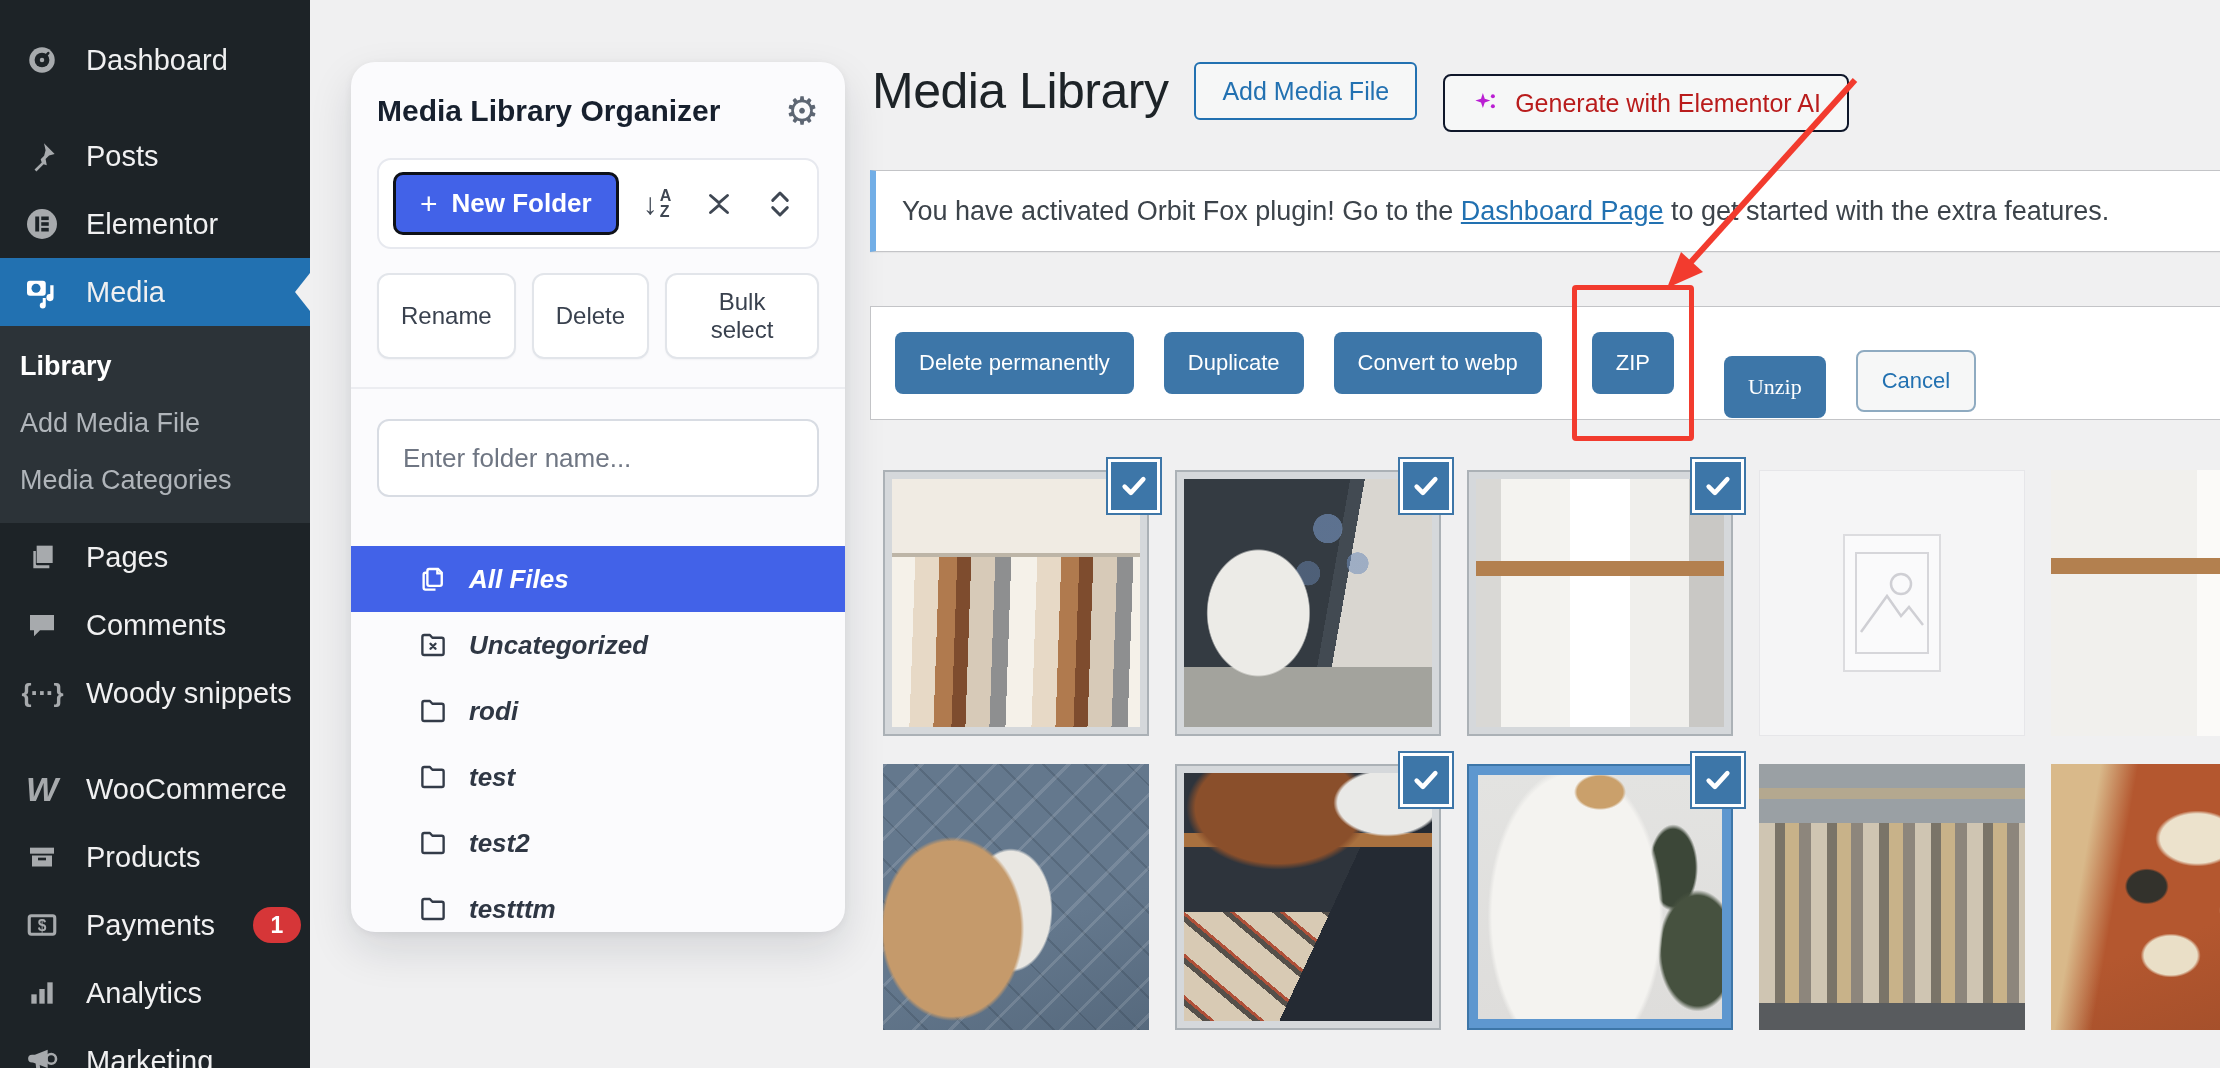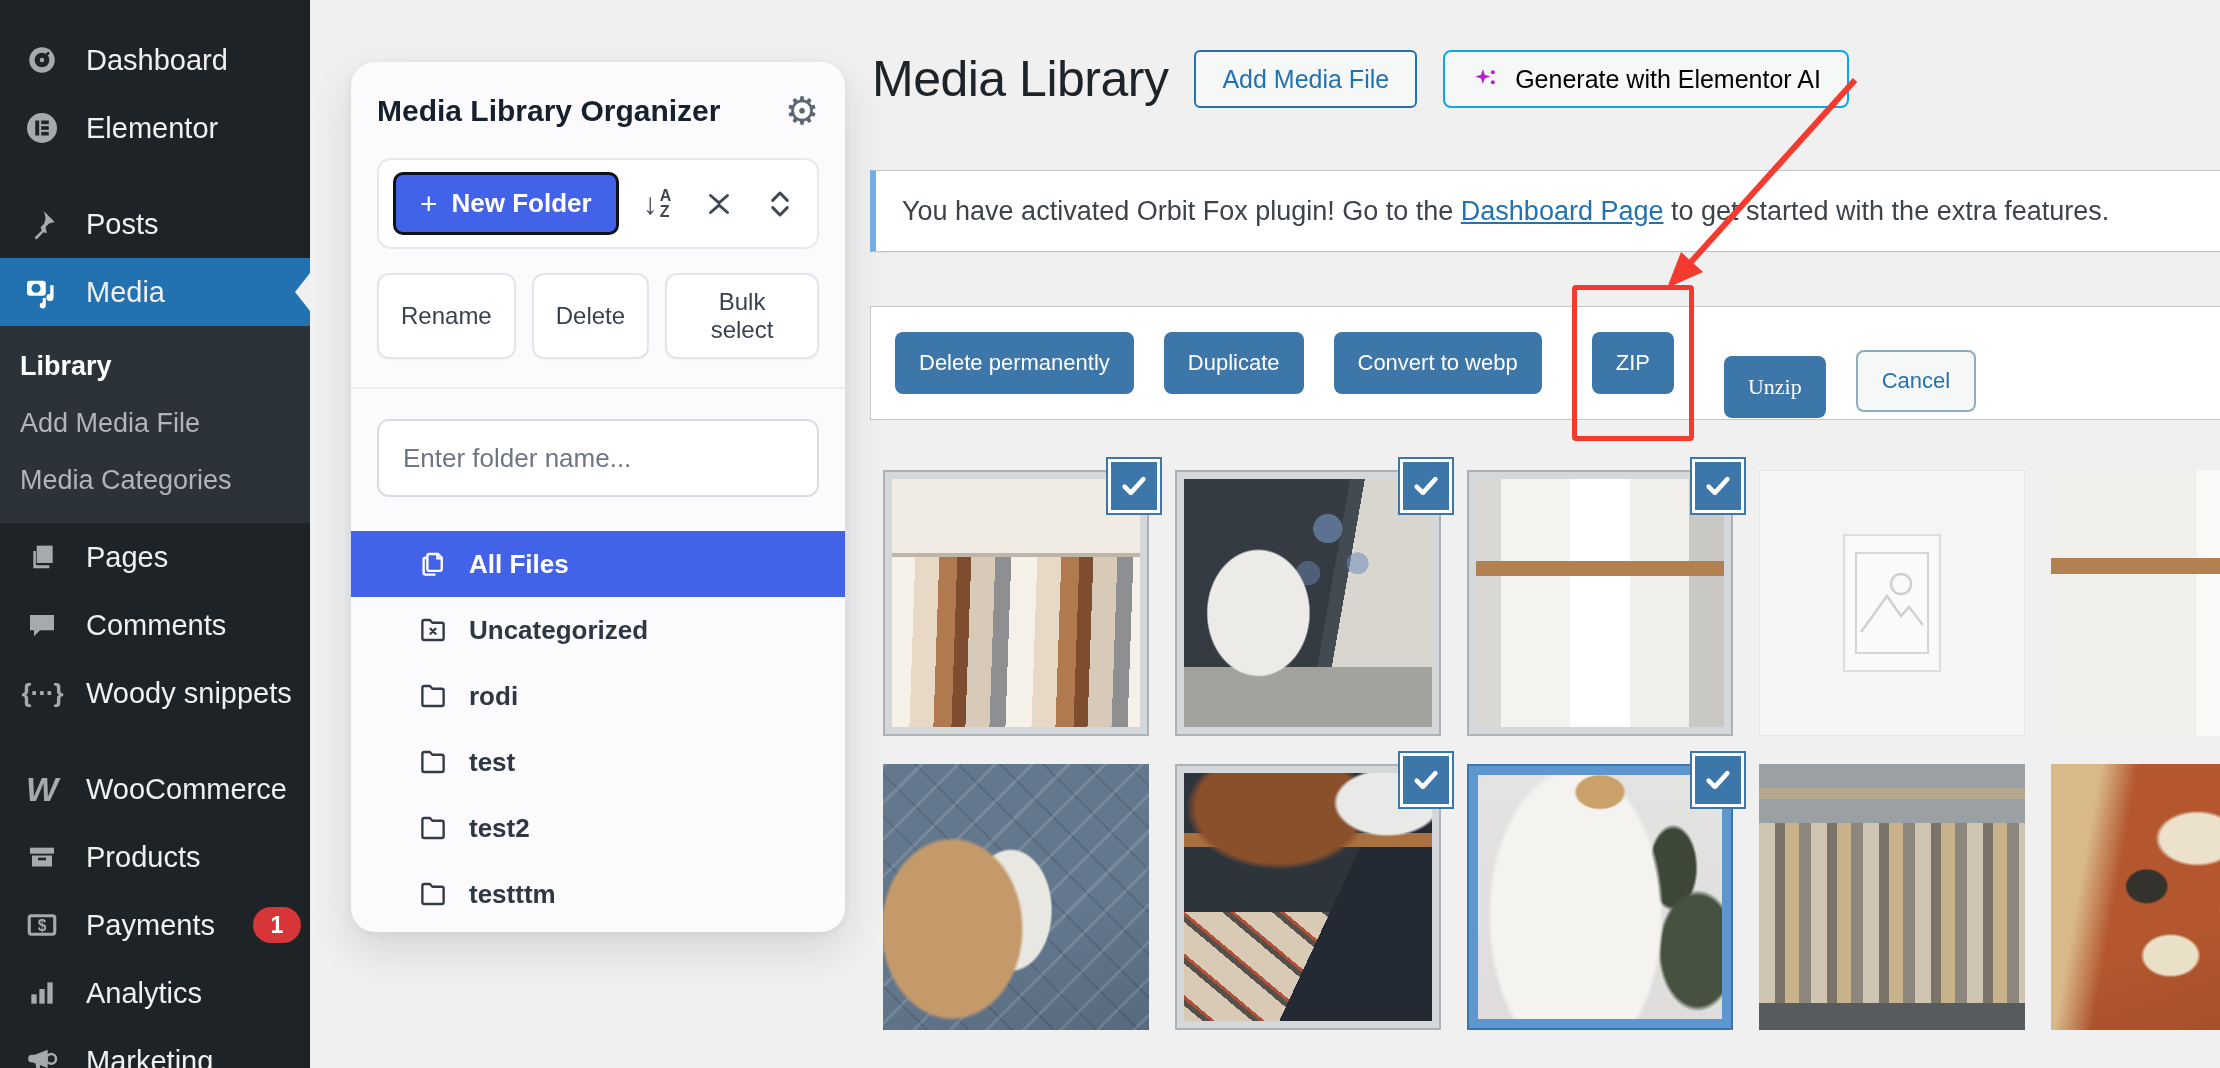--- a/index.html
+++ b/index.html
@@ -40,34 +40,34 @@
   .sortico{display:flex;align-items:center;color:#3f4753;}
   .sortico .arr{font-size:30px;line-height:1;}
   .sortico .az{display:flex;flex-direction:column;font-size:16px;font-weight:700;line-height:1.0;margin-left:2px;}
   .actrow{margin-top:24px;display:flex;gap:16px;}
   .wbtn{background:#fff;border:2px solid #e2e5ea;border-radius:12px;padding:13px 22px;font-size:24px;color:#39414e;
       cursor:pointer;box-shadow:0 1px 2px rgba(16,24,40,.04);}
   .divider{height:0;border-top:2px solid #ecedf1;margin:28px -26px 0 -26px;}
   .folderinput{margin-top:30px;width:100%;height:78px;box-sizing:border-box;border:2px solid #d8dce3;border-radius:12px;
       padding:0 24px;font-size:26px;color:#17202e;background:#fff;outline:none;font-family:inherit;}
   .folderinput::placeholder{color:#6f7683;}
-  .folders{margin:34px -26px 0 -26px;}
+  .folders{margin:49px -26px 0 -26px;font-style:italic;}
   .frow{height:66px;display:flex;align-items:center;gap:20px;padding-left:66px;font-size:26px;font-weight:600;
       color:#2f3744;cursor:pointer;}
   .frow.sel{background:#4262e8;color:#fff;}
   .frow .fic{width:32px;height:32px;display:flex;align-items:center;justify-content:center;}
 
   
   .content{position:absolute;left:870px;top:0;right:0;height:1068px;}
   .headrow{position:absolute;top:50px;left:2px;display:flex;align-items:center;gap:26px;}
   .h1{font-size:50px;font-weight:400;color:#1d2327;letter-spacing:-0.5px;}
   .btn-outline{display:flex;align-items:center;gap:14px;height:58px;padding:0 26px;background:#f6f7f7;
       border-radius:6px;font-size:25px;cursor:pointer;box-sizing:border-box;white-space:nowrap;}
   .btn-blue-o{border:2px solid #2271b1;color:#2271b1;}
-  .btn-ai{border:2px solid #0ea5e9;color:#000000;border-radius:8px;}
+  .btn-ai{border:2px solid #0f172a;color:#b91c1c;border-radius:8px;margin-top:24px;}
   .notice{position:absolute;top:170px;left:0;right:-6px;height:82px;background:#fff;border:1px solid #c3c4c7;
       border-left:6px solid #72aee6;box-shadow:0 1px 1px rgba(0,0,0,.04);display:flex;align-items:center;
       padding-left:26px;font-size:27px;color:#3c434a;box-sizing:border-box;}
   .notice a{color:#2271b1;text-decoration:underline;cursor:pointer;}
   .bulkbar{position:absolute;top:306px;left:0;right:-6px;height:114px;background:#fff;border:1px solid #c3c4c7;
       display:flex;align-items:center;gap:30px;padding-left:24px;box-sizing:border-box;}
   .bbtn{height:62px;display:flex;align-items:center;padding:0 24px;background:#3d76a8;color:#fff;border-radius:8px;
       font-size:22px;font-weight:500;cursor:pointer;white-space:nowrap;}
   .bbtn.cancel{background:#f6f7f7;border:2px solid #8fabc1;color:#2271b1;box-sizing:border-box;margin-top:36px;}
   .zipwrap{position:relative;display:flex;align-items:center;border:5px solid #f23b2e;border-radius:4px;
@@ -154,39 +154,39 @@
       <span class="ic">
         <svg width="34" height="34" viewBox="0 0 24 24">
             <circle cx="12" cy="12" r="9" fill="#a7aaad"></circle>
             <circle cx="12" cy="12" r="5.2" fill="#1d2327"></circle>
             <rect x="11.1" y="4.5" width="1.8" height="8" rx="0.9" fill="#1d2327" transform="rotate(42 12 12)"></rect>
             <circle cx="12" cy="12" r="1.6" fill="#a7aaad"></circle>
           </svg>
       </span>
       <span>Dashboard</span>
     </div>
+    <div class="mi gap">
+      <span class="ic">
+        <svg width="32" height="32" viewBox="0 0 24 24" fill="#a7aaad">
+            <path d="M13.5 2.5l8 8-4.2 1.1-2.6 2.6.9 4.8-2.4-.8-5.4 5.4-1.4-1.4 5.4-5.4-.8-2.4 2.6-2.6 1.1-4.2z"></path>
+          </svg>
+      </span>
+      <span>Posts</span>
+    </div>
     <div class="mi">
       <span class="ic">
         <svg width="36" height="36" viewBox="0 0 24 24">
             <circle cx="12" cy="12" r="10" fill="#a7aaad"></circle>
             <rect x="7.5" y="7" width="2.6" height="10" fill="#1d2327"></rect>
             <rect x="11.5" y="7" width="5" height="2.4" fill="#1d2327"></rect>
             <rect x="11.5" y="10.8" width="5" height="2.4" fill="#1d2327"></rect>
             <rect x="11.5" y="14.6" width="5" height="2.4" fill="#1d2327"></rect>
           </svg>
       </span>
       <span>Elementor</span>
-    </div>
-    <div class="mi gap">
-      <span class="ic">
-        <svg width="32" height="32" viewBox="0 0 24 24" fill="#a7aaad">
-            <path d="M13.5 2.5l8 8-4.2 1.1-2.6 2.6.9 4.8-2.4-.8-5.4 5.4-1.4-1.4 5.4-5.4-.8-2.4 2.6-2.6 1.1-4.2z"></path>
-          </svg>
-      </span>
-      <span>Posts</span>
     </div>
     <div class="mi active">
       <span class="ic">
         <svg width="36" height="36" viewBox="0 0 24 24">
             <rect x="2" y="4.5" width="12.5" height="10" rx="2" fill="#fff"></rect>
             <circle cx="8" cy="9.5" r="3" fill="#2271b1"></circle>
             <path d="M17.5 7.5h2.2v8.2a2.4 2.4 0 1 1-2.2-2.4z" fill="#fff"></path>
             <path d="M12.5 16h2v5a2 2 0 1 1-2-2z" fill="#fff"></path>
           </svg>
       </span>

